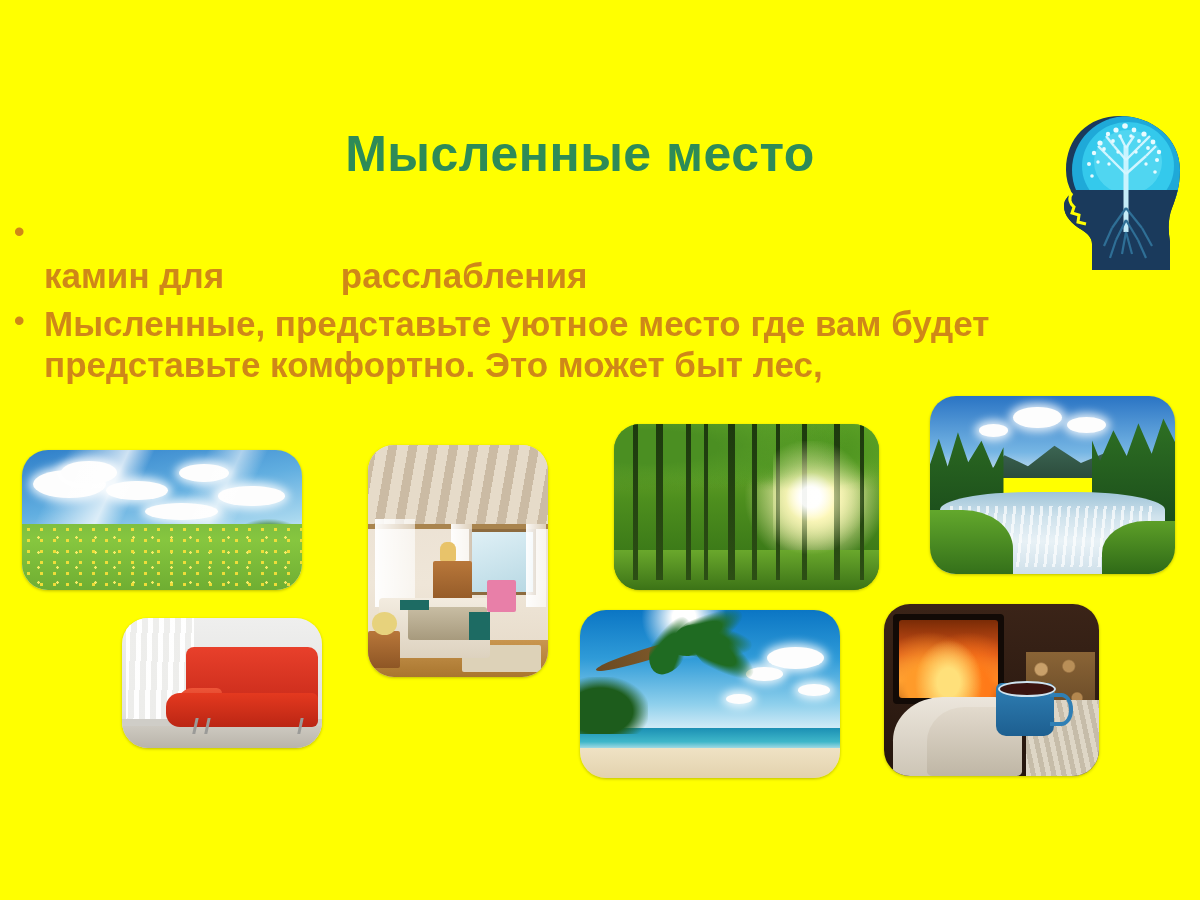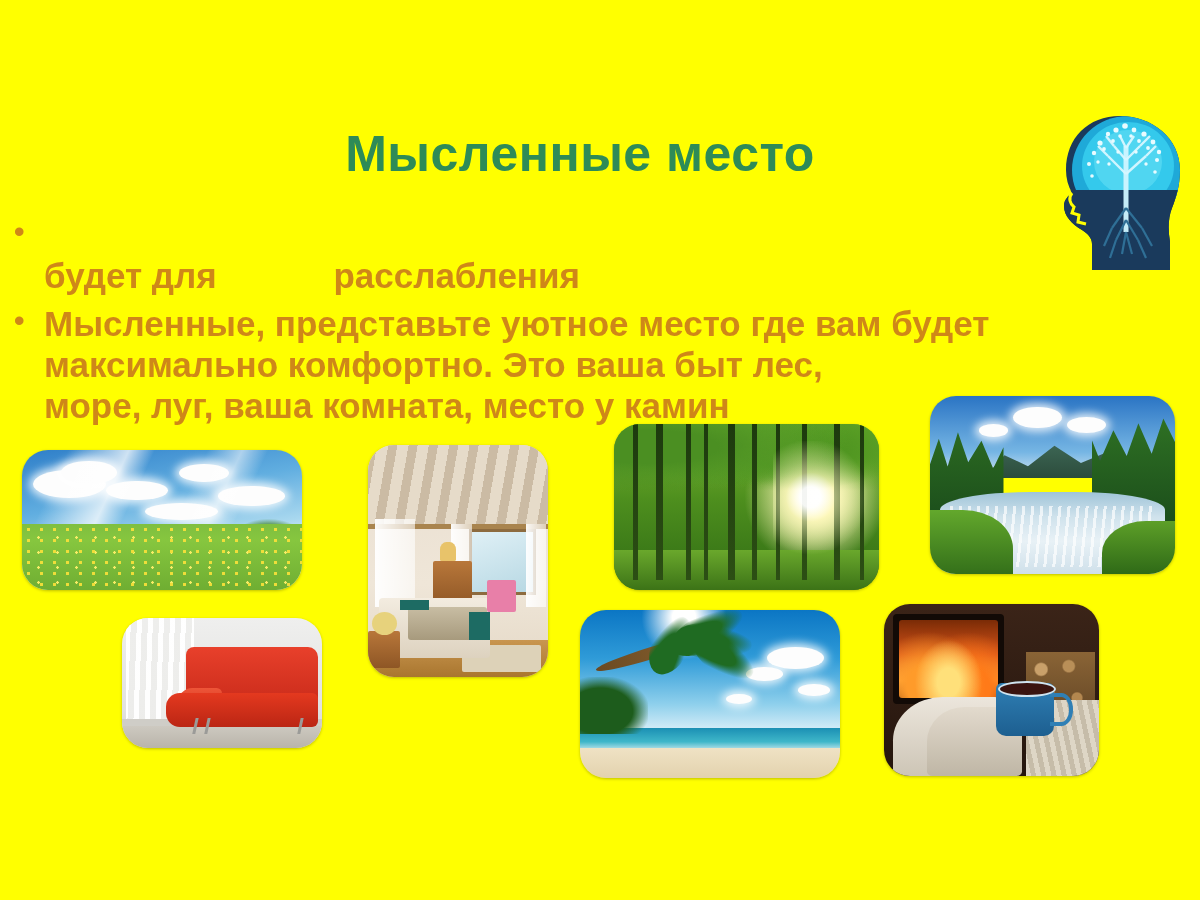--- a/index.html
+++ b/index.html
@@ -395,30 +395,29 @@
       <path d="M14 81 C10 86 12 92 16 95 L14 101 L21 103 L20 110 L28 112" stroke="#ffff00" stroke-width="3" fill="none"></path>
     </svg>
   </div>
 
   <div class="body-text">
 
     <div class="bullet-row">
       <span class="bullet-mark">•</span>
       <span class="bullet-body">
         <br>
-        <span class="bullet-line">будет для            расслабления</span>
+        <span class="bullet-line">камин для            расслабления</span>
       </span>
     </div>
 
     <div class="bullet-row">
       <span class="bullet-mark">•</span>
       <span class="bullet-body">
         <span class="bullet-line">Мысленные, представьте уютное место где вам будет</span><br>
-        <span class="bullet-line">максимально комфортно. Это ваша быт лес,</span><br>
-        <span class="bullet-line">море, луг, ваша комната, место у камин</span>
+        <span class="bullet-line">представьте комфортно. Это может быт лес,</span><br>
       </span>
     </div>
 
   </div>
 
   <div class="photo p-meadow">
     <div class="scene">
       <div class="layer meadow-sky"></div>
       <div class="layer cloud" style="left:4%;top:14%;width:26%;height:20%;"></div>
       <div class="layer cloud" style="left:14%;top:8%;width:20%;height:16%;"></div>

